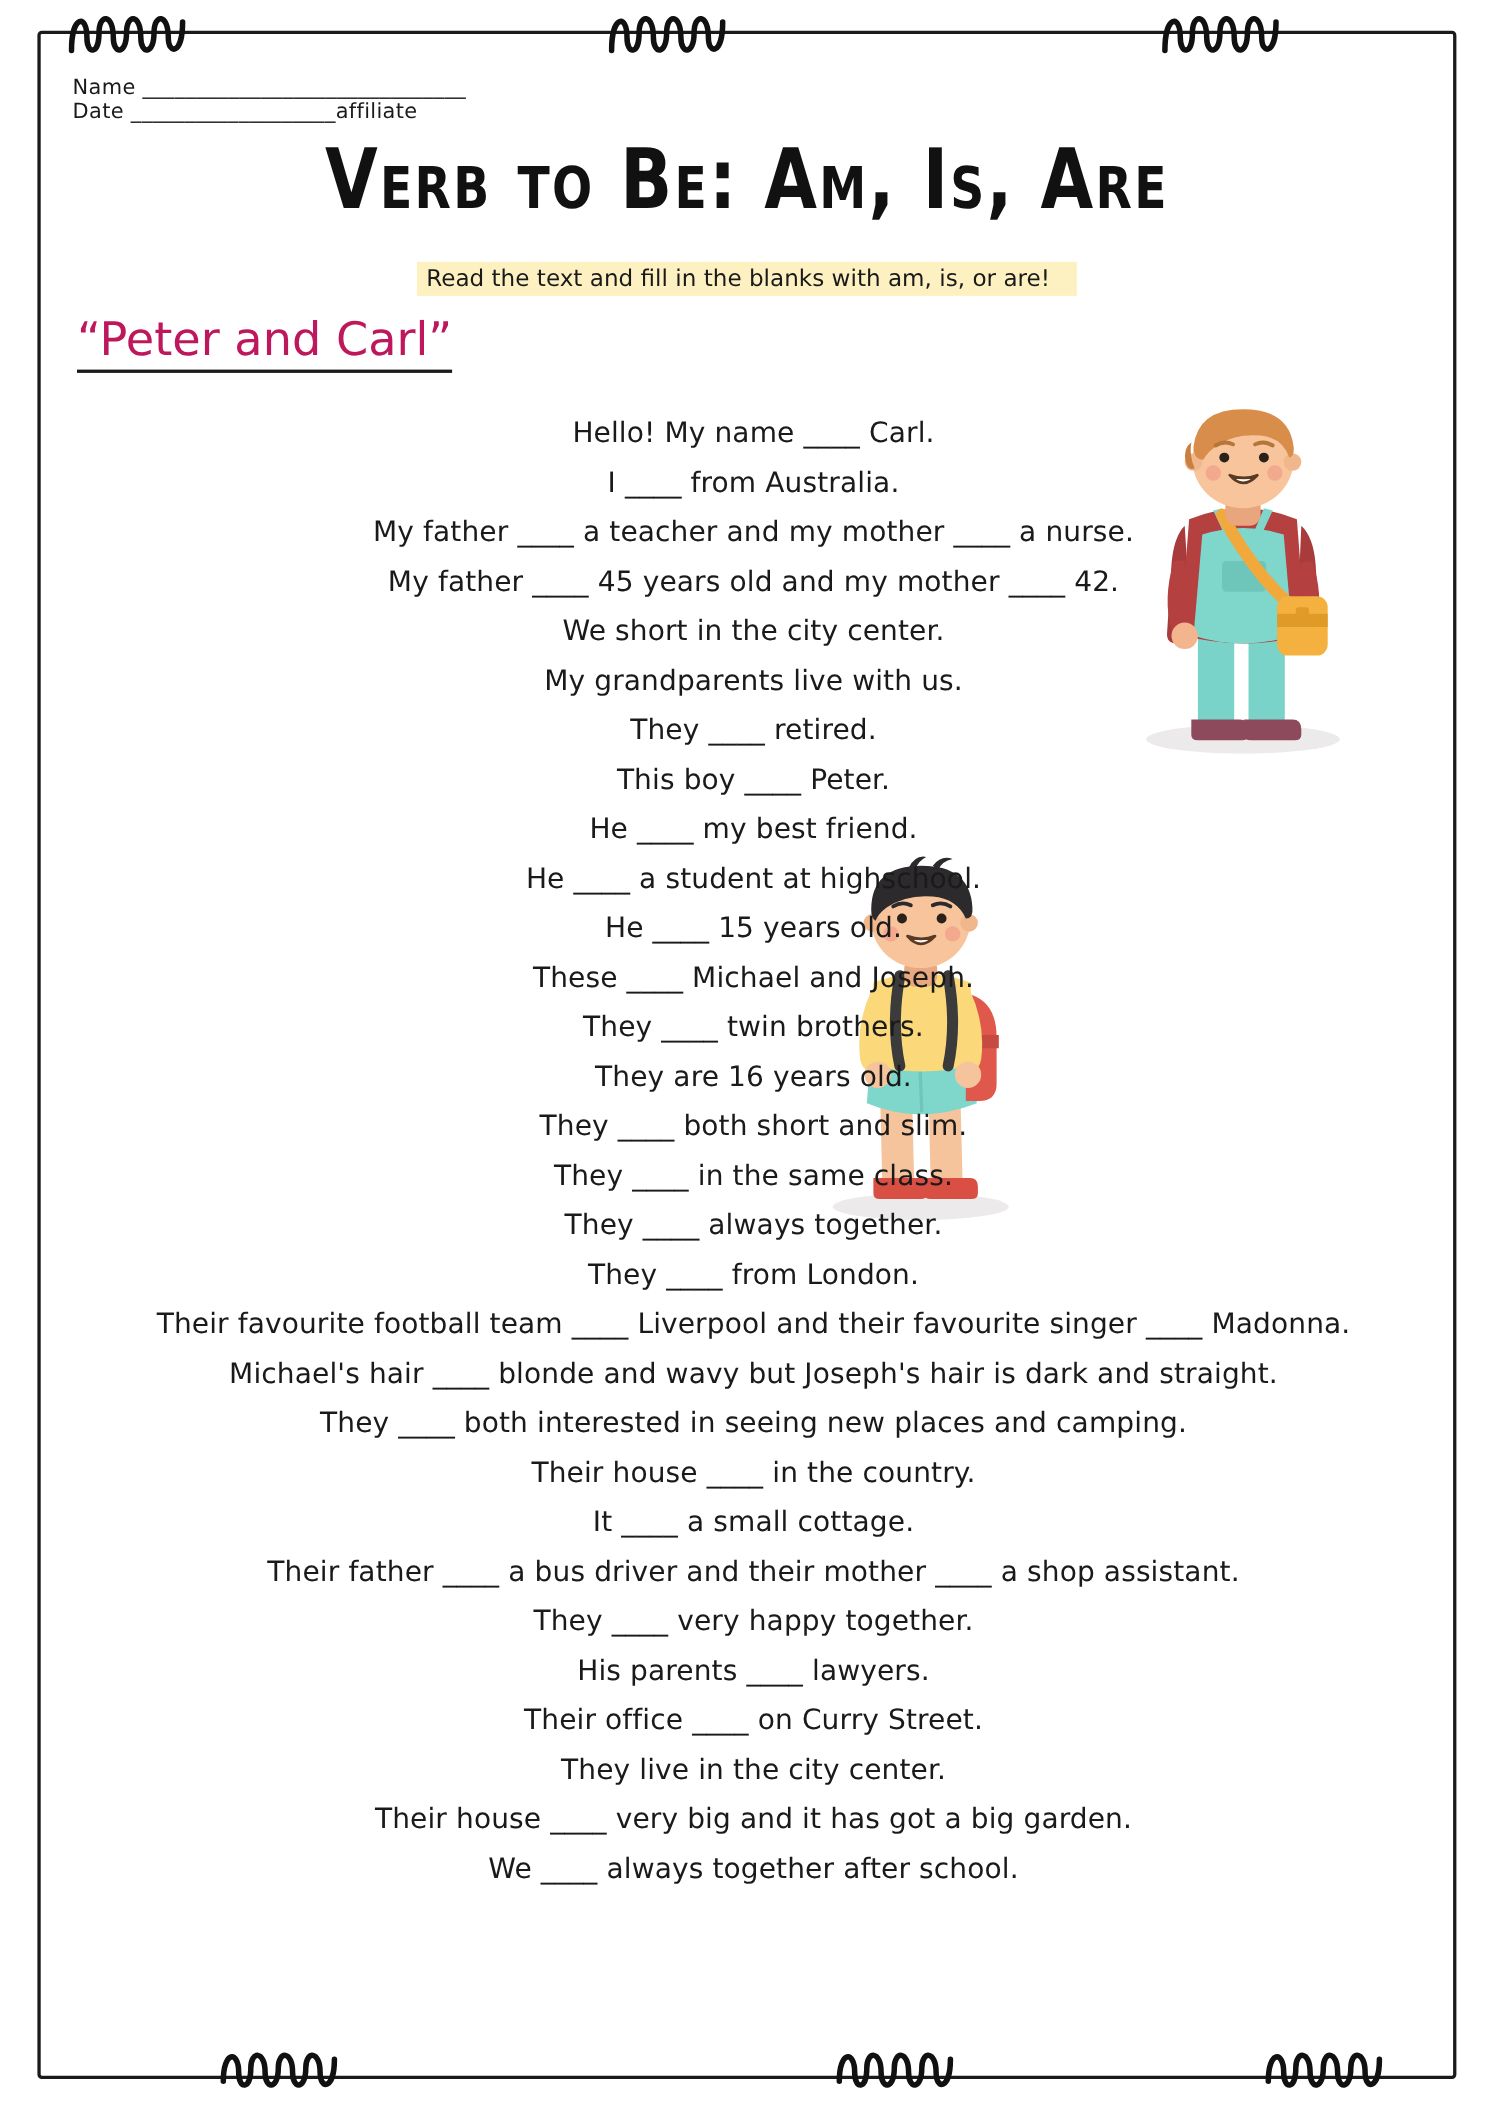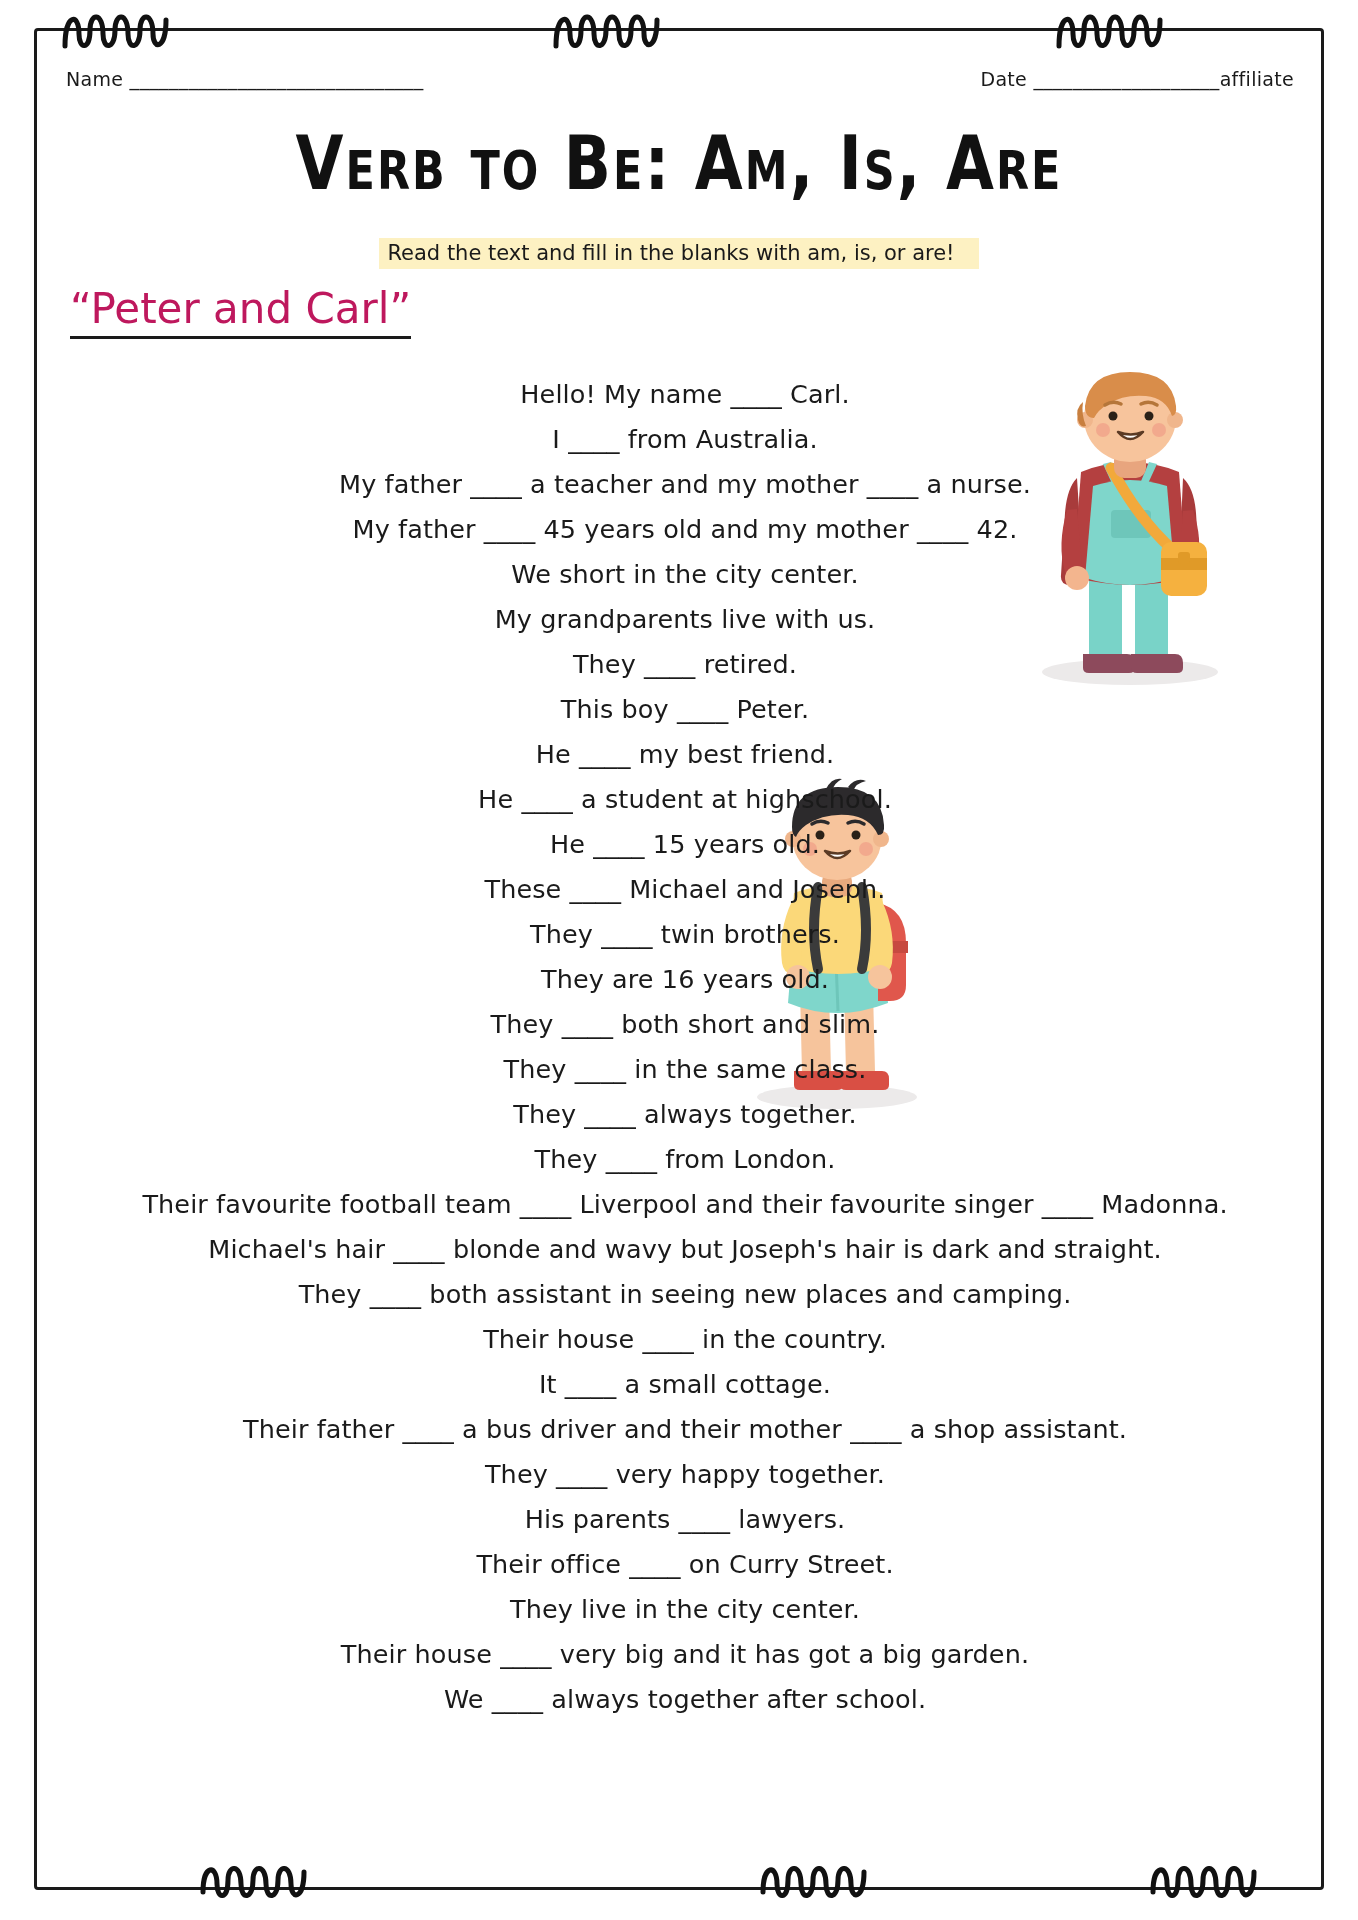--- a/index.html
+++ b/index.html
@@ -49,26 +49,26 @@
   .sq-bot-2 { left: 760px; top: 1862px; }
   .sq-bot-3 { left: 1150px;top: 1862px; }
 
   
   .namedate {
     position: absolute;
     left: 66px;
     top: 68px;
     width: 1228px;
     display: flex;
-    justify-content: space-between;
     align-items: baseline;
     font-family: "DejaVu Sans", sans-serif;
     font-size: 19px;
     color: #1a1a1a;
     letter-spacing: .3px;
+    flex-direction: column;
   }
   .namedate .field { white-space: nowrap; }
 
   
   .title {
     position: absolute;
     left: 0;
     top: 118px;
     width: 1358px;
     text-align: center;
@@ -306,21 +306,21 @@
     <div class="line">He ____ 15 years old.</div>
     <div class="line">These ____ Michael and Joseph.</div>
     <div class="line">They ____ twin brothers.</div>
     <div class="line">They are 16 years old.</div>
     <div class="line">They ____ both short and slim.</div>
     <div class="line">They ____ in the same class.</div>
     <div class="line">They ____ always together.</div>
     <div class="line">They ____ from London.</div>
     <div class="line">Their favourite football team ____ Liverpool and their favourite singer ____ Madonna.</div>
     <div class="line">Michael's hair ____ blonde and wavy but Joseph's hair is dark and straight.</div>
-    <div class="line">They ____ both assistant in seeing new places and camping.</div>
+    <div class="line">They ____ both interested in seeing new places and camping.</div>
     <div class="line">Their house ____ in the country.</div>
     <div class="line">It ____ a small cottage.</div>
     <div class="line">Their father ____ a bus driver and their mother ____ a shop assistant.</div>
     <div class="line">They ____ very happy together.</div>
     <div class="line">His parents ____ lawyers.</div>
     <div class="line">Their office ____ on Curry Street.</div>
     <div class="line">They live in the city center.</div>
     <div class="line">Their house ____ very big and it has got a big garden.</div>
     <div class="line">We ____ always together after school.</div>
   </div>

